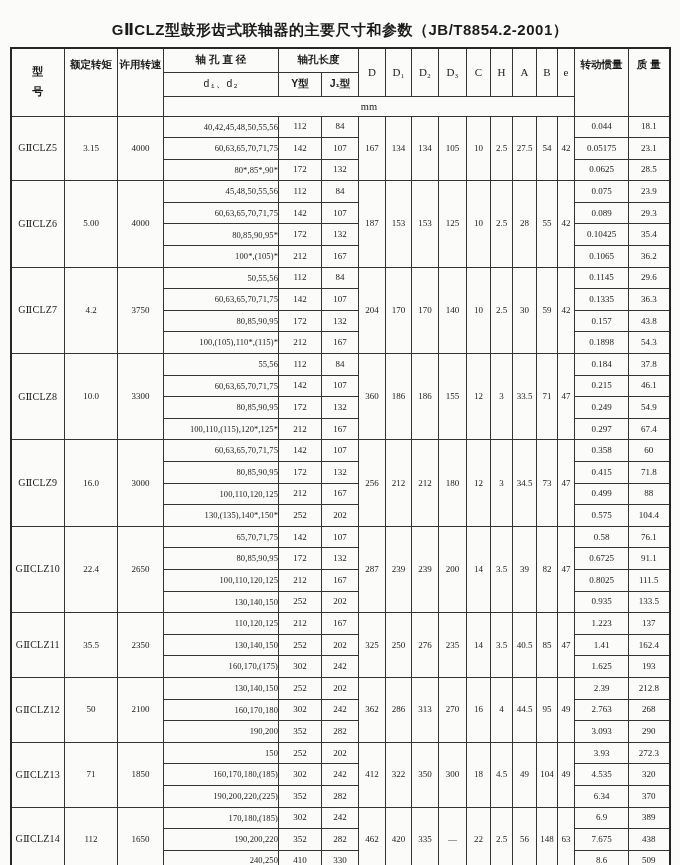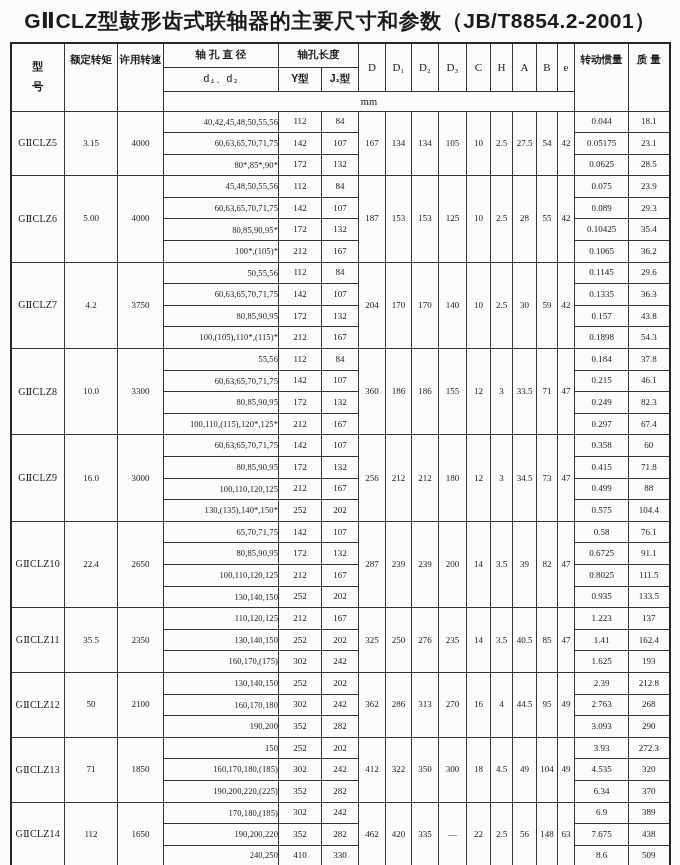--- a/index.html
+++ b/index.html
@@ -5,23 +5,23 @@
   * { margin: 0; padding: 0; box-sizing: border-box; }
   html, body { width: 680px; background: #fbfbfa; }
   body {
     height: 865px;
     font-family: "Liberation Serif", "DejaVu Serif", serif;
     color: #1b1b1b;
     overflow: hidden;
   }
   .page-title {
     text-align: center;
-    font-size: 21px;
+    font-size: 15px;
     font-weight: bold;
-    padding-top: 7px;
+    padding-top: 21px;
     letter-spacing: 0.5px;
     font-family: "Liberation Sans", "DejaVu Sans", sans-serif;
   }
   table.spec-table {
     border-collapse: collapse;
     table-layout: fixed;
     width: 660px;
     margin: 7px auto 0;
     border: 2px solid #262626;
   }
@@ -291,21 +291,21 @@
         <td>142</td>
         <td>107</td>
         <td>0.215</td>
         <td>46.1</td>
       </tr>
       <tr>
         <td class="bores">80,85,90,95</td>
         <td>172</td>
         <td>132</td>
         <td>0.249</td>
-        <td>82.3</td>
+        <td>54.9</td>
       </tr>
       <tr>
         <td class="bores">100,110,(115),120*,125*</td>
         <td>212</td>
         <td>167</td>
         <td>0.297</td>
         <td>67.4</td>
       </tr>
       <tr>
         <td rowspan="4" class="model">GⅡCLZ9</td>

